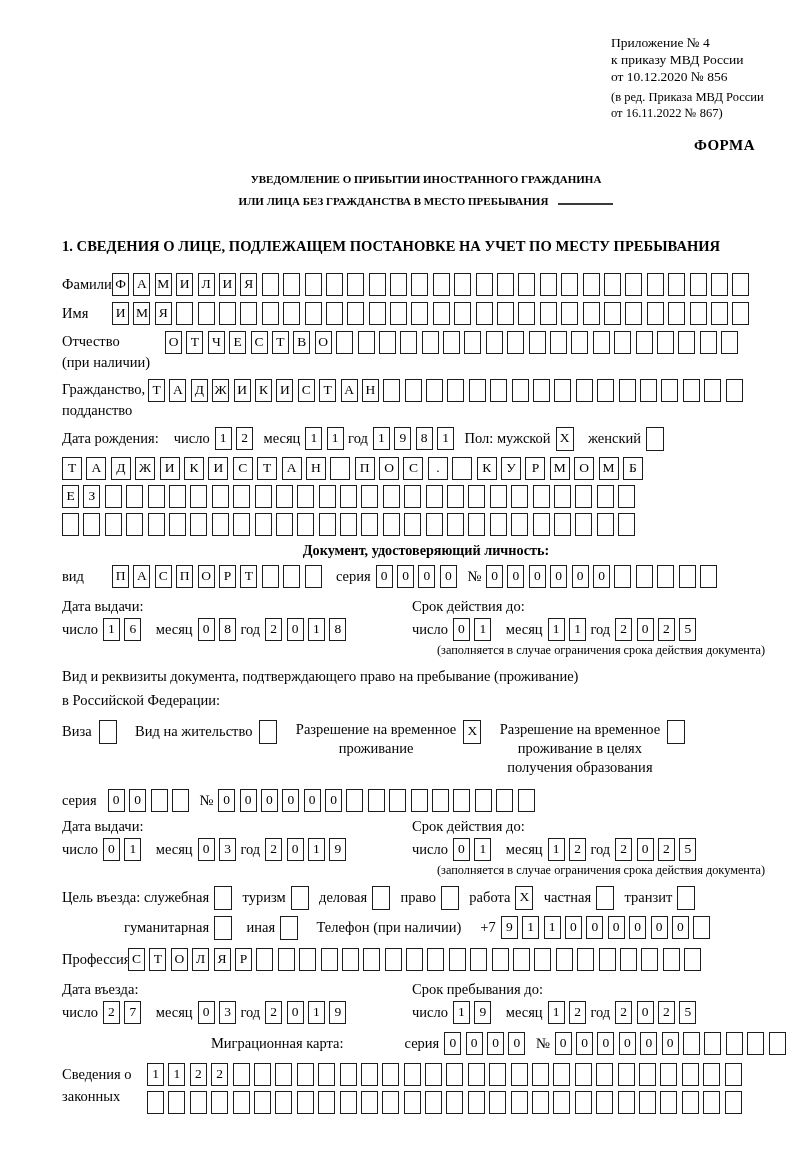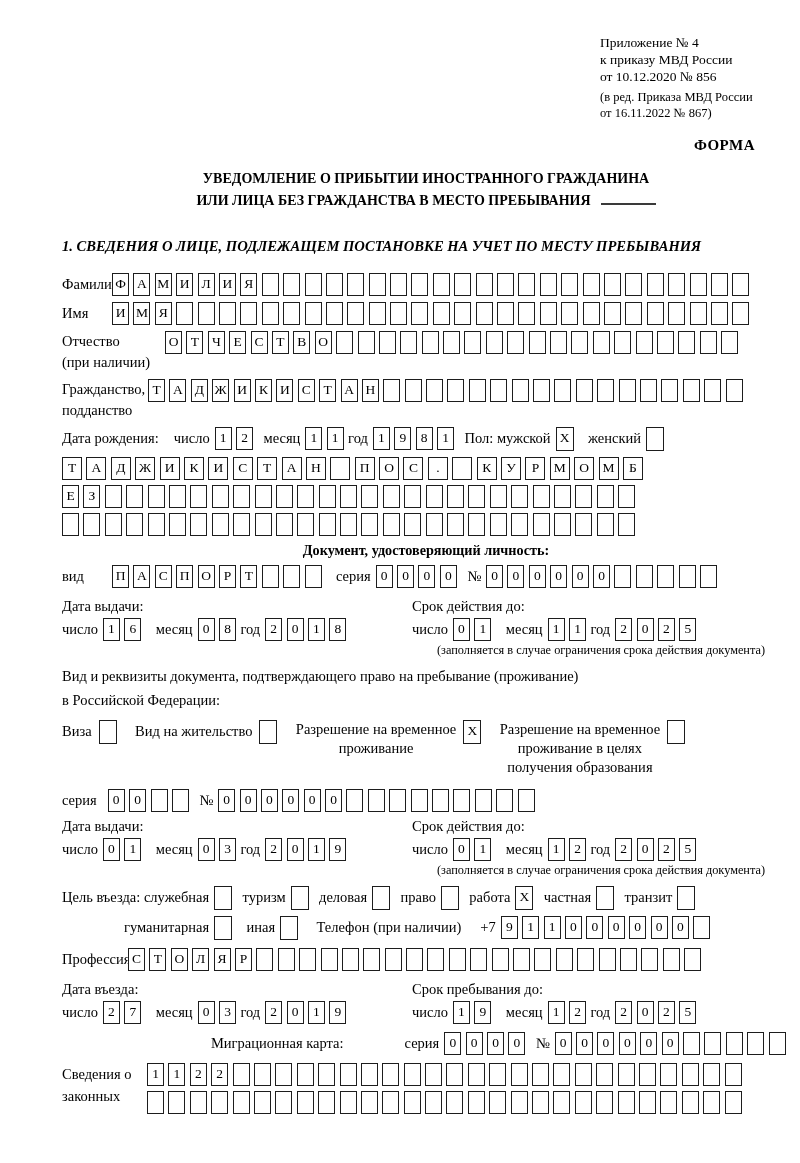--- a/index.html
+++ b/index.html
@@ -3,26 +3,26 @@
 <meta charset="utf-8">
 <style>
   html,body{margin:0;padding:0;background:#fff;}
   .page{
     width:800px;height:1163px;box-sizing:border-box;
     padding:34px 10px 0 62px;position:relative;overflow:hidden;
     background:#fff;color:#000;
     font-family:"Liberation Serif","DejaVu Serif",serif;
     font-size:14.5px;
   }
-  .appendix{width:160px;margin-left:auto;margin-right:30px;font-size:13.5px;line-height:17px;}
+  .appendix{width:160px;margin-left:auto;margin-right:19px;font-size:13.5px;line-height:17px;}
   .appendix .amend{font-size:12.5px;line-height:16px;margin-top:4px;}
   .forma{text-align:right;margin:16px 35px 0 0;font-weight:bold;font-size:15px;letter-spacing:.5px;}
-  .title{ text-align:center;font-weight:bold;font-size:14px;line-height:22px;margin-top:14px;}
+  .title{ text-align:center;font-weight:bold;font-size:11px;line-height:22px;margin-top:14px;}
   .blank-line{display:inline-block;width:55px;height:13px;border-bottom:2px solid #3a3a3a;margin-left:10px;}
-  .sec-heading{font-weight:bold;font-size:14.6px;margin-top:26px;margin-bottom:18px;font-style:italic;}
+  .sec-heading{font-weight:bold;font-size:14.6px;margin-top:26px;margin-bottom:18px;}
 
   .row{display:flex;align-items:flex-start;margin-bottom:6px;flex-wrap:nowrap;}
   .lbl{flex-shrink:0;line-height:23px;}
   .lbl2{line-height:21px;}
   .boxes{display:flex;flex-wrap:nowrap;align-items:flex-start;}
   .cell{
     display:inline-block;width:15px;height:21px;flex-shrink:0;
     border:1.5px solid #1d1d1d;margin-right:4.4px;
     text-align:center;font-size:13.5px;line-height:20px;
     background:#fff;box-sizing:content-box;

